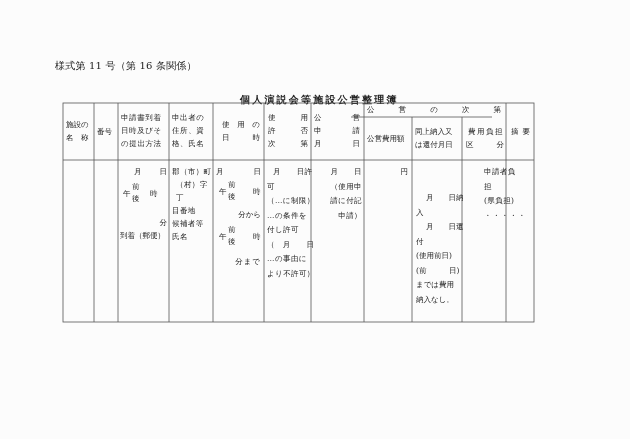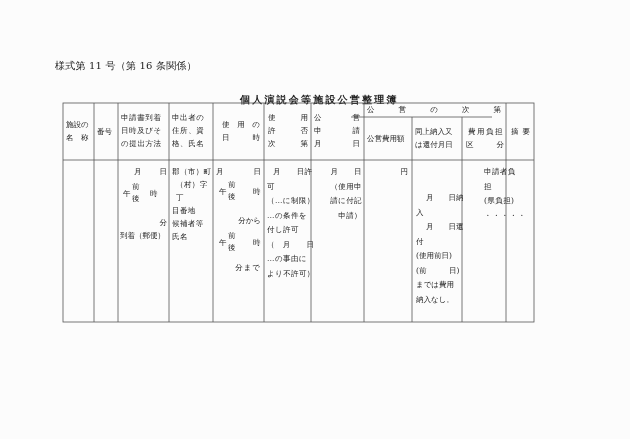--- a/index.html
+++ b/index.html
@@ -143,21 +143,21 @@
   <div class="sp">
       <span>月</span>
       <span>日</span>
     </div>
   <div style="position:relative;height:28px;">
     <span style="position:absolute;left:3px;top:7px;">午</span>
     <span style="position:absolute;left:12px;top:0;">前</span>
     <span style="position:absolute;left:12px;top:12px;">後</span>
     <span style="position:absolute;left:37px;top:7px;">時</span>
   </div>
-  <div class="r" style="margin-top:8px;">分から</div>
+  <div class="r" style="margin-top:2px;">分から</div>
   <div style="position:relative;height:28px;margin-top:2px;">
     <span style="position:absolute;left:3px;top:7px;">午</span>
     <span style="position:absolute;left:12px;top:0;">前</span>
     <span style="position:absolute;left:12px;top:12px;">後</span>
     <span style="position:absolute;left:37px;top:7px;">時</span>
   </div>
   <div class="r" style="margin-top:4px;letter-spacing:1px;">分まで</div>
 </div>
 
 <div class="cell" style="left:267px;top:165px;width:44px;white-space:nowrap;line-height:14.5px;letter-spacing:0.4px;">

